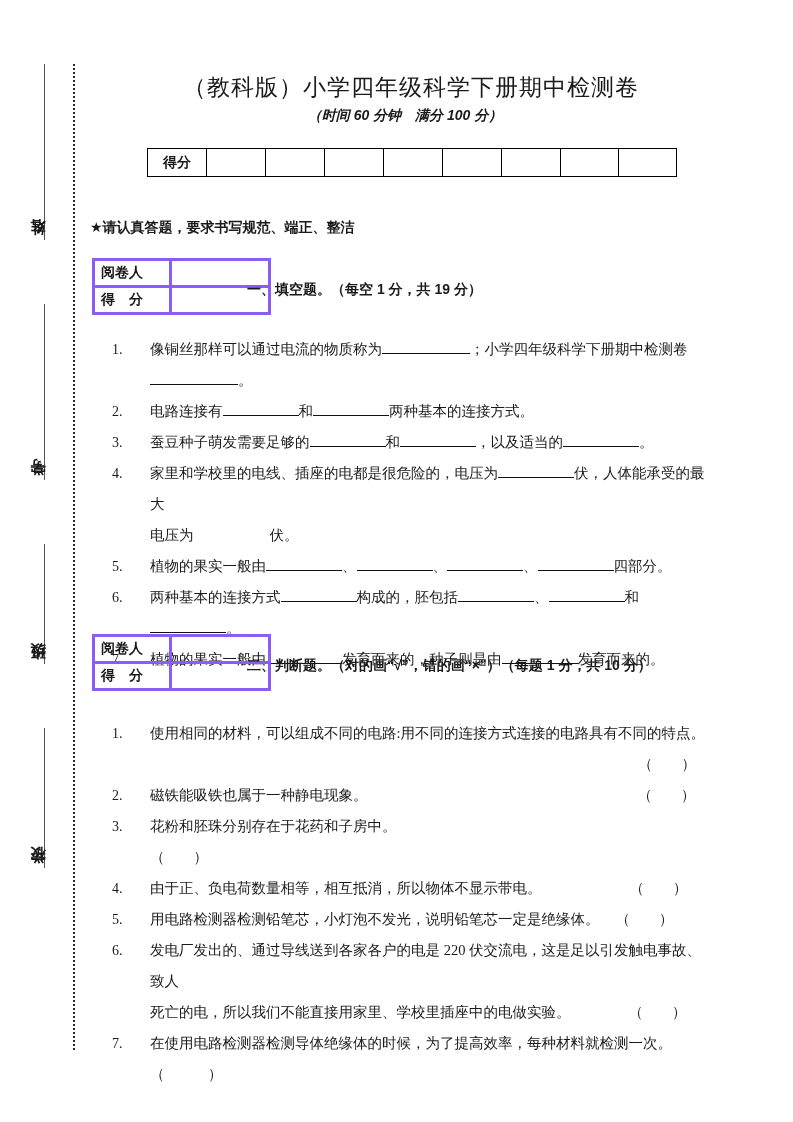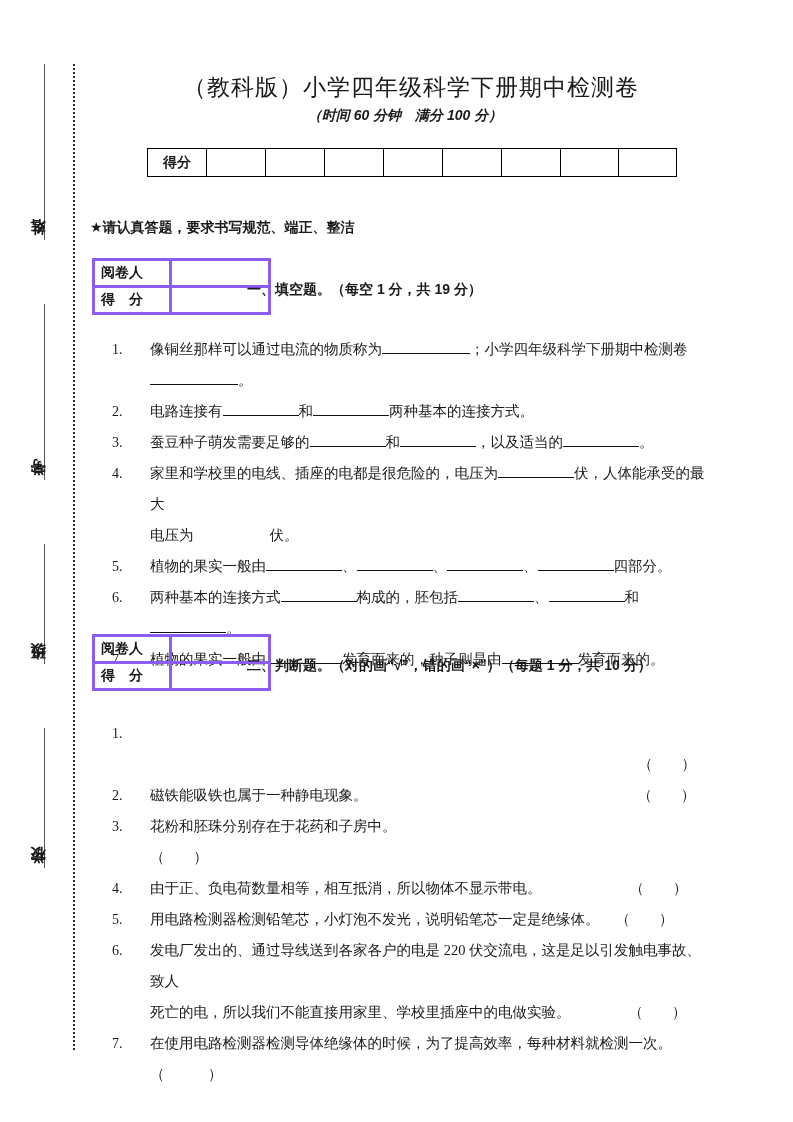--- a/index.html
+++ b/index.html
@@ -292,21 +292,21 @@
     </tr>
   </tbody>
 </table>
 
 <div class="section-head" style="left:247px; top:657px;">二、判断题。（对的画“√”，错的画“×”）（每题 1 分，共 10 分）</div>
 
 <div class="q-list" style="left:112px; top:718px; width:600px;">
 
   <div class="q-item">
     <span class="q-num">1.</span>
-    <span class="q-body"><br><span style="display:inline-block;width:488px;"></span><span class="paren">（　　）</span></span>
+    <span class="q-body"><span>使用相同的材料，可以组成不同的电路:用不同的连接方式连接的电路具有不同的特点。</span><br><span style="display:inline-block;width:488px;"></span><span class="paren">（　　）</span></span>
   </div>
 
   <div class="q-item">
     <span class="q-num">2.</span>
     <span class="q-body"><span>磁铁能吸铁也属于一种静电现象。</span><span style="display:inline-block;width:270px;"></span><span class="paren">（　　）</span></span>
   </div>
 
   <div class="q-item">
     <span class="q-num">3.</span>
     <span class="q-body"><span>花粉和胚珠分别存在于花药和子房中。</span><span style="display:inline-block;width:270px;"></span><span class="paren">（　　）</span></span>

